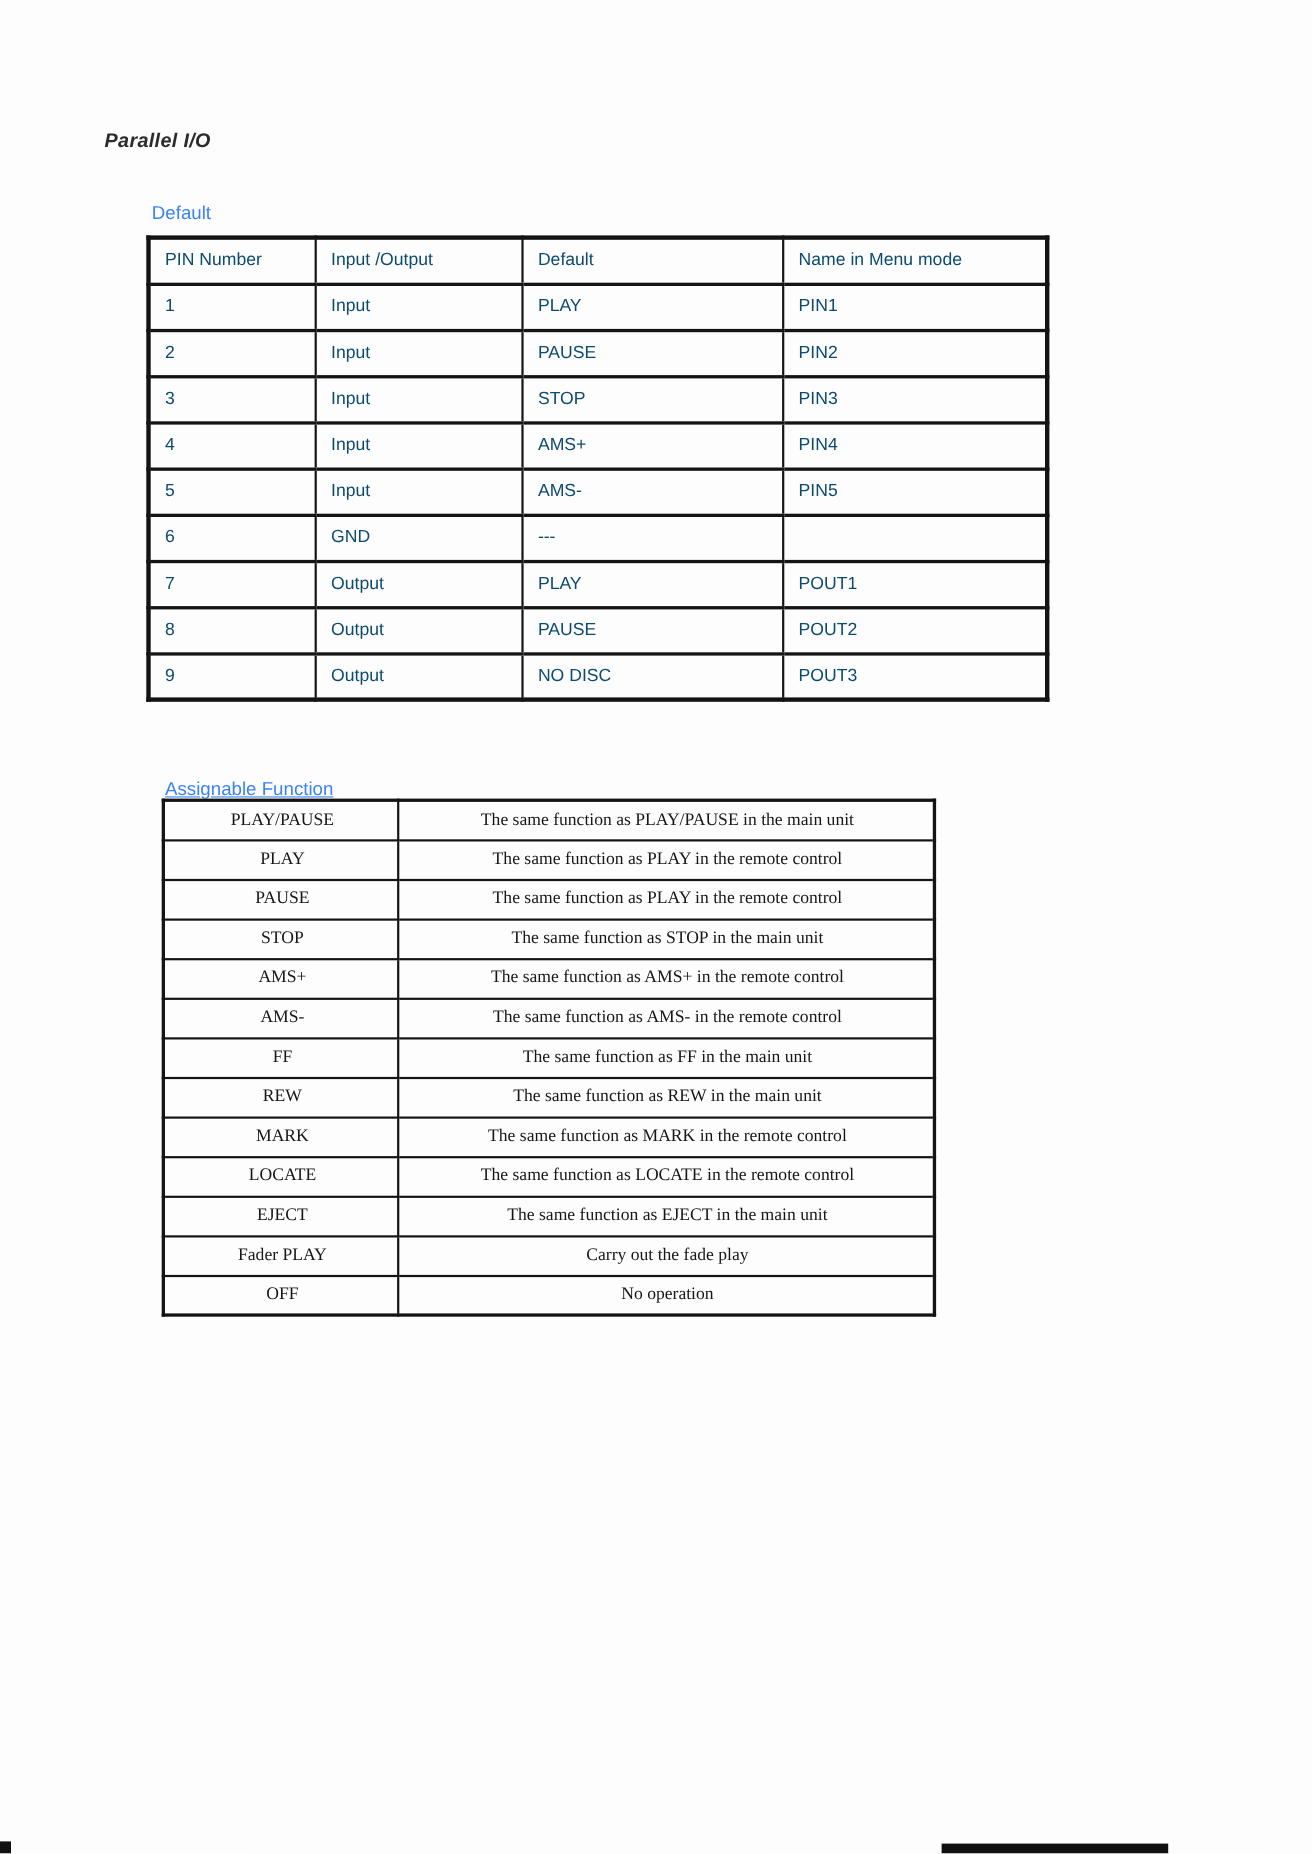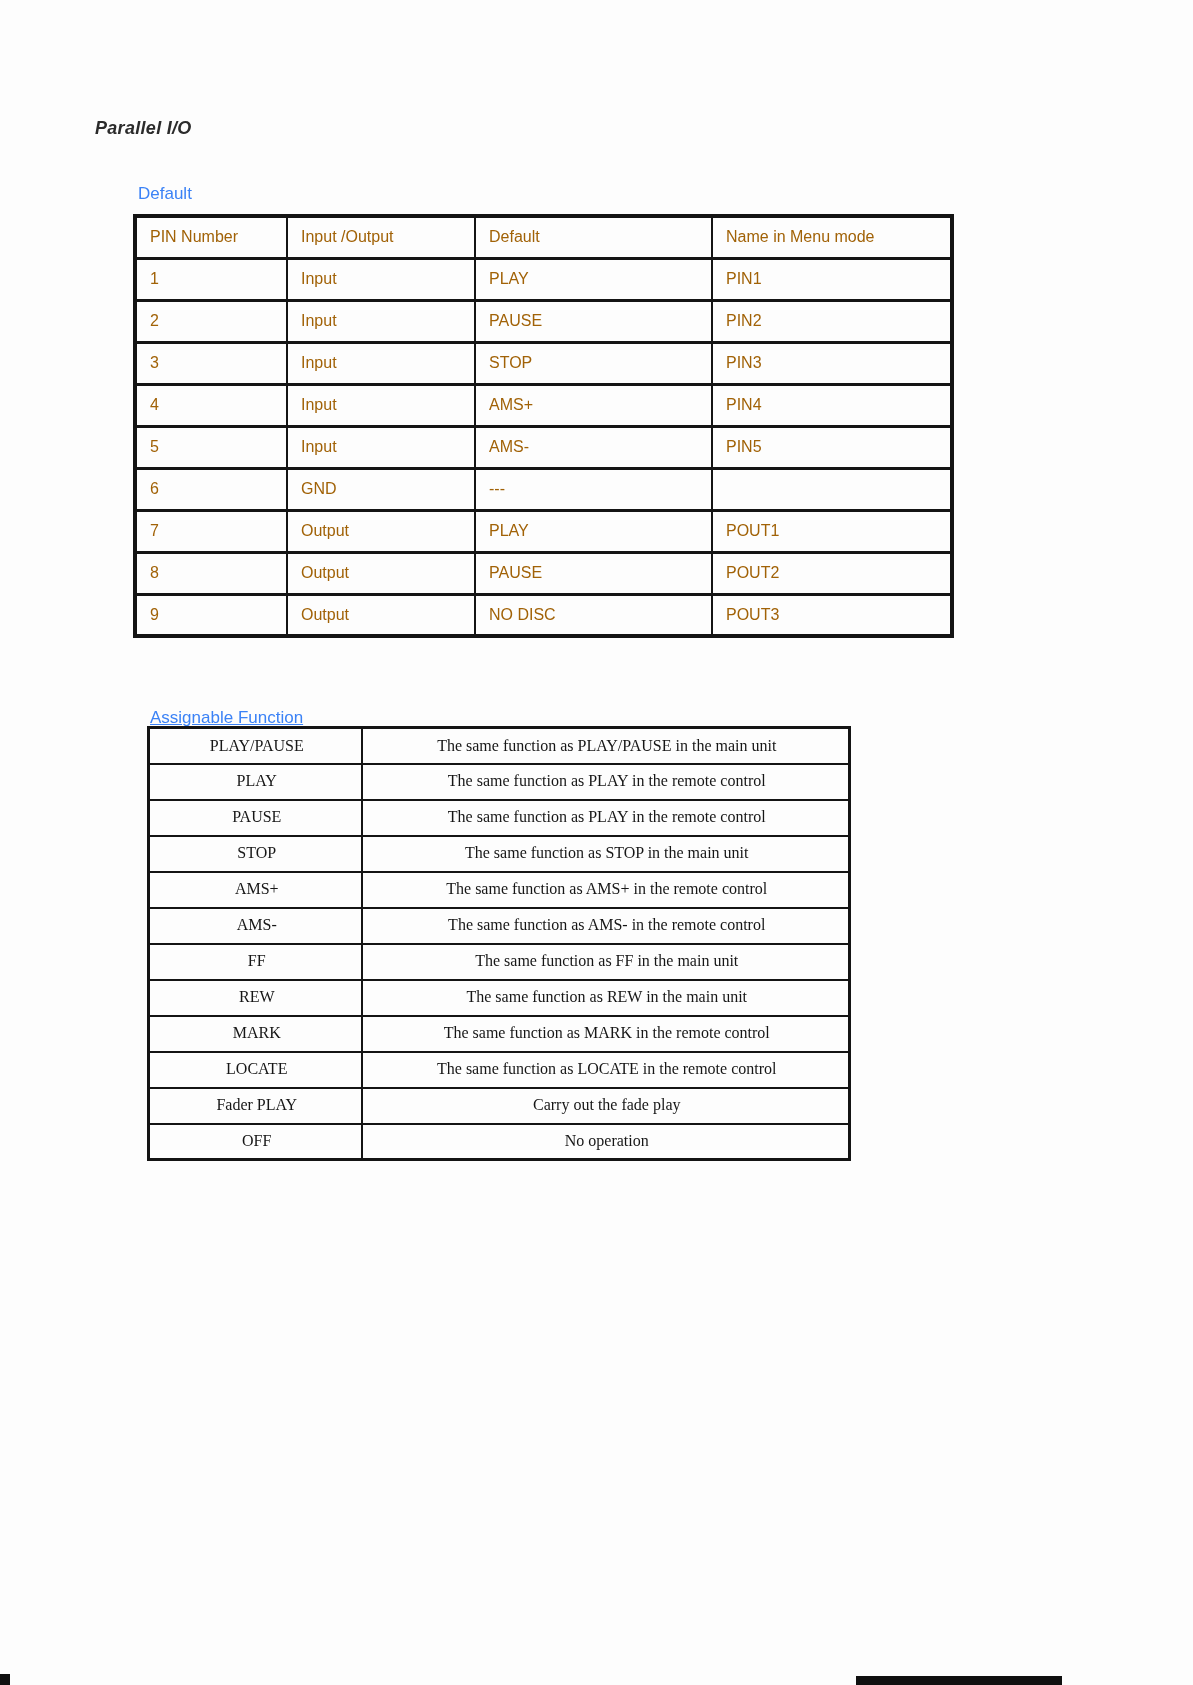--- a/index.html
+++ b/index.html
@@ -45,21 +45,21 @@
   #default-table th, #default-table td {
     border: 2px solid #141414;
     border-top-width: 3px;
     border-bottom-width: 3px;
     font-size: 16px;
     font-weight: normal;
     text-align: left;
     vertical-align: middle;
     padding: 0 6px 0 13px;
     height: 42px;
-    color: #a16207;
+    color: #0c4a6e;
     white-space: nowrap;
     overflow: hidden;
   }
 
   
   #assignable-table {
     position: absolute;
     left: 147px;
     top: 726px;
     width: 701px;
@@ -219,20 +219,24 @@
       </tr>
       <tr>
         <td>MARK</td>
         <td>The same function as MARK in the remote control</td>
       </tr>
       <tr>
         <td>LOCATE</td>
         <td>The same function as LOCATE in the remote control</td>
       </tr>
       <tr>
+        <td>EJECT</td>
+        <td>The same function as EJECT in the main unit</td>
+      </tr>
+      <tr>
         <td>Fader PLAY</td>
         <td>Carry out the fade play</td>
       </tr>
       <tr>
         <td>OFF</td>
         <td>No operation</td>
       </tr>
     </tbody>
 </table>
 

